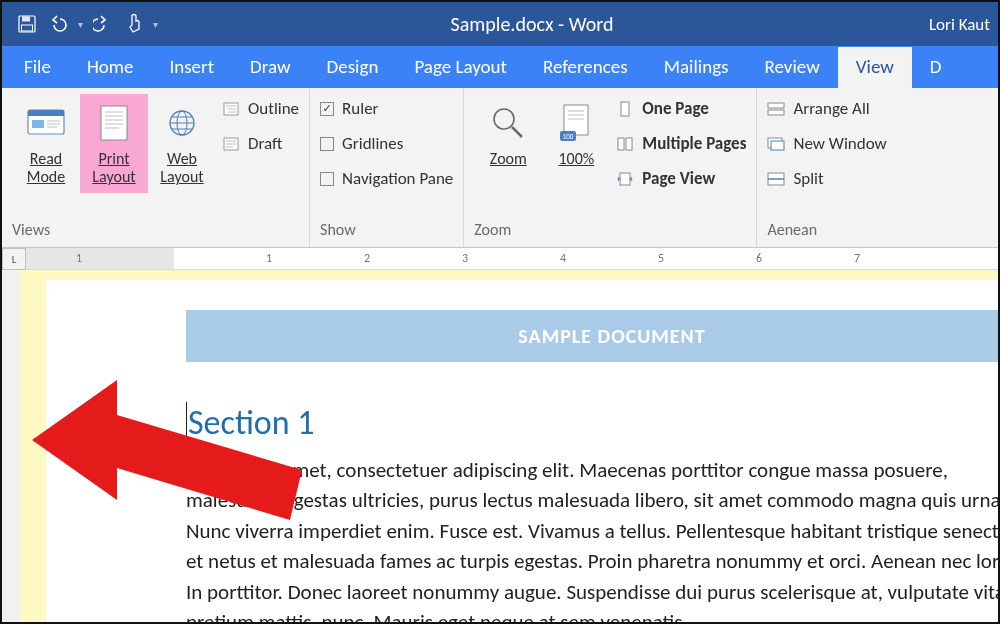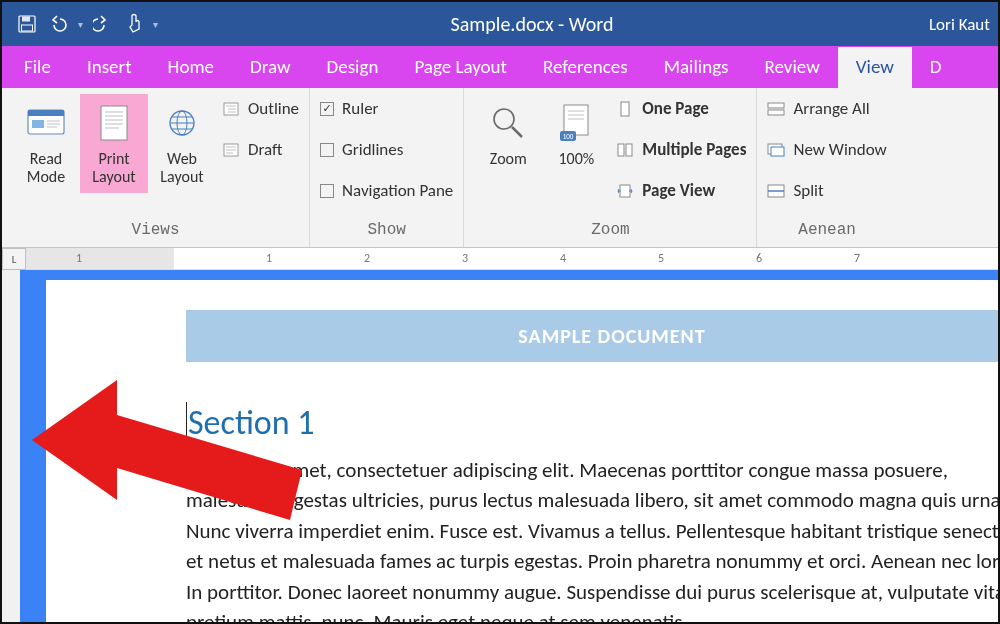--- a/index.html
+++ b/index.html
@@ -7,46 +7,46 @@
   
   
   .title-bar { background: #2b579a; height: 44px; display: flex; align-items: center; position: relative; color: #fff; }
   .qat { display: flex; align-items: center; gap: 6px; padding-left: 12px; }
   .qat .qbtn { width: 26px; height: 26px; display: flex; align-items: center; justify-content: center; color: #fff; }
   .qat .sep { opacity: .6; font-size: 10px; }
   .title-text { position: absolute; left: 50%; transform: translateX(-50%); font-size: 20px; font-weight: 400; white-space: nowrap; margin-left: 32px; }
   .title-user { position: absolute; right: 8px; font-size: 17px; }
   
   
-  .tabs-row { background: #d946ef; height: 42px; display: flex; align-items: flex-end; padding-left: 4px; color: #fff; }
+  .tabs-row { background: #3b82f6; height: 42px; display: flex; align-items: flex-end; padding-left: 4px; color: #fff; }
   .tab { padding: 8px 18px 10px 18px; font-size: 19px; cursor: pointer; }
   .tab.active { background: #f3f3f3; color: #2b579a; }
   
   
   .ribbon { background: #f3f3f3; height: 160px; border-bottom: 1px solid #c6c6c6; display: flex; }
   .rgroup { border-right: 1px solid #d9d9d9; padding: 6px 10px 2px 10px; display: flex; flex-direction: column; }
   .rgroup .body { flex: 1; display: flex; align-items: flex-start; }
-  .rgroup .glabel { text-align: center; font-size: 16px; color: #6a6a6a; padding: 4px 0 6px 0; font-family: Liberation Mono, monospace; }
-  .big-btn { display: flex; flex-direction: column; align-items: center; justify-content: flex-start; width: 68px; padding: 6px 2px; font-size: 16px; color: #333; cursor: pointer; text-align: center; line-height: 1.15; }
+  .rgroup .glabel { font-size: 16px; color: #6a6a6a; padding: 4px 0 6px 0; }
+  .big-btn { display: flex; flex-direction: column; align-items: center; justify-content: flex-start; width: 68px; padding: 6px 2px; font-size: 16px; color: #333; cursor: pointer; text-align: center; line-height: 1.15; text-decoration: underline; }
   .big-btn.active { background: #f9a8d4; }
   .big-btn .icn { height: 46px; display: flex; align-items: center; justify-content: center; margin-bottom: 4px; }
-  .small-list { display: flex; flex-direction: column; gap: 20px; padding-top: 4px; }
+  .small-list { display: flex; flex-direction: column; gap: 14px; padding-top: 4px; }
   .small-item { display: flex; align-items: center; gap: 8px; font-size: 17px; color: #333; cursor: pointer; white-space: nowrap; }
   .chk { width: 14px; height: 14px; border: 1px solid #888; display: inline-flex; align-items: center; justify-content: center; font-size: 11px; color: #333; }
   .icn16 { width: 18px; height: 18px; display: inline-flex; align-items: center; justify-content: center; }
   
   
   .ruler-row { height: 22px; display: flex; background: #fff; }
   .ruler-corner { width: 24px; height: 22px; border: 1px solid #bfbfbf; background: #f3f3f3; font-size: 11px; display: flex; align-items: center; justify-content: center; color: #555; }
   .ruler { flex: 1; background: #fff; border-bottom: 1px solid #dcdcdc; position: relative; font-size: 12px; color: #777; }
   .ruler .margin { position: absolute; top:0; bottom:0; background: #e6e6e6; }
   .ruler .num { position: absolute; top: 3px; }
   
   
-  .doc-area { position: absolute; top: 268px; left: 0; right: 0; bottom: 0; background: #3b82f6; }
+  .doc-area { position: absolute; top: 268px; left: 0; right: 0; bottom: 0; background: #fef9c3; }
   .doc-scroll { position: absolute; left: 0; top: 0; width: 18px; bottom: 0; background: #f1f1f1; }
   .page { position: absolute; left: 44px; right: -40px; top: 10px; bottom: 0; background: #fff; }
   .doc-header-banner { background: #a9cbe7; color: #fff; text-align: center; font-size: 20px; font-weight: 600; padding: 14px; letter-spacing: 1px; margin: 30px 0 40px 140px; }
   .section-title { color: #1f6fb0; font-size: 34px; font-weight: 400; margin-left: 140px; margin-bottom: 12px; font-family: Calibri, sans-serif; }
   .cursor-caret { border-left: 1px solid #222; padding-left: 1px; }
   .body-text { font-size: 21px; color: #222; line-height: 1.45; margin-left: 140px; font-family: Calibri, sans-serif; }
   
   
   .arrow-overlay { position: absolute; top: 358px; left: 20px; pointer-events: none; }
 </style>
@@ -81,22 +81,22 @@
         </svg>
     </div>
     <span class="sep">▾</span>
   </div>
   <div class="title-text">Sample.docx - Word</div>
   <div class="title-user">Lori Kaut</div>
 </div>
 
 <div class="tabs-row">
   <div class="tab">File</div>
+  <div class="tab">Home</div>
   <div class="tab">Insert</div>
-  <div class="tab">Home</div>
   <div class="tab">Draw</div>
   <div class="tab">Design</div>
   <div class="tab">Page Layout</div>
   <div class="tab">References</div>
   <div class="tab">Mailings</div>
   <div class="tab">Review</div>
   <div class="tab active">View</div>
   <div class="tab">D</div>
 </div>
 

